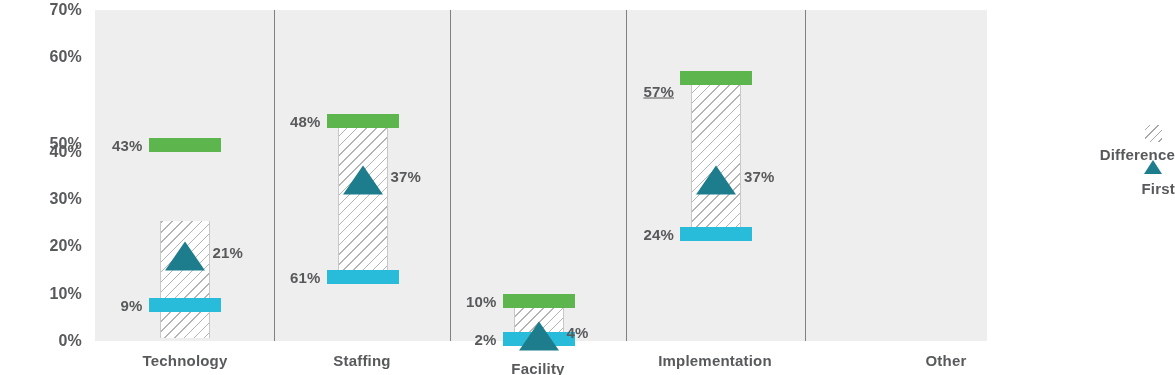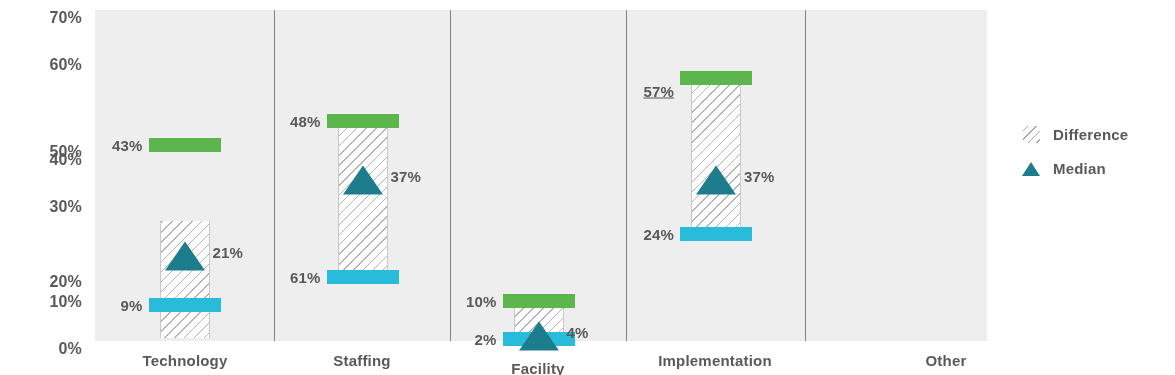--- a/index.html
+++ b/index.html
@@ -15,21 +15,21 @@
     width: 1175px;
     height: 375px;
     background: #ffffff;
     overflow: hidden;
   }
 
   
   #y-axis {
     position: absolute;
     left: 0;
-    top: 8px;
+    top: 0;
     width: 92px;
     height: 344px;
   }
   .y-tick {
     position: absolute;
     right: 10px;
     transform: translateY(-50%);
     font-size: 16px;
     font-weight: bold;
     color: #58595b;
@@ -127,23 +127,24 @@
 
   
   #legend {
     position: absolute;
     left: 1018px;
     top: 120px;
     width: 157px;
   }
   .legend-row {
     display: flex;
-    align-items: center;
+    align-items: flex-end;
     height: 29px;
     margin-bottom: 5px;
+    flex-direction: column;
   }
   .legend-swatch {
     width: 26px;
     display: flex;
     align-items: center;
     justify-content: center;
     margin-right: 9px;
     flex: 0 0 26px;
   }
   .sw-hatch {
@@ -184,21 +185,21 @@
 <body>
 
 <div id="chart-root">
 
   <div id="y-axis">
     <div class="y-tick" style="top:10px;">70%</div>
     <div class="y-tick" style="top:57.3px;">60%</div>
     <div class="y-tick" style="top:104.6px;margin-top:39px;">50%</div>
     <div class="y-tick" style="top:151.9px;">40%</div>
     <div class="y-tick" style="top:199.1px;">30%</div>
-    <div class="y-tick" style="top:246.4px;margin-top:28px;">20%</div>
+    <div class="y-tick" style="top:246.4px;">20%</div>
     <div class="y-tick" style="top:293.7px;">10%</div>
     <div class="y-tick" style="top:341px;">0%</div>
   </div>
 
   <div id="plot-area">
 
     <div class="panel-divider" style="left:179px;"></div>
     <div class="panel-divider" style="left:355px;"></div>
     <div class="panel-divider" style="left:531px;"></div>
     <div class="panel-divider" style="left:710px;"></div>
@@ -256,17 +257,17 @@
     <div class="legend-row">
       <span class="legend-swatch">
           <span class="sw-hatch"></span>
         </span>
       <span class="legend-label">Difference</span>
     </div>
     <div class="legend-row">
       <span class="legend-swatch">
           <span class="sw-triangle"></span>
         </span>
-      <span class="legend-label">Median</span>
+      <span class="legend-label">First</span>
     </div>
   </div>
 
 </div>
 
 </body></html>

